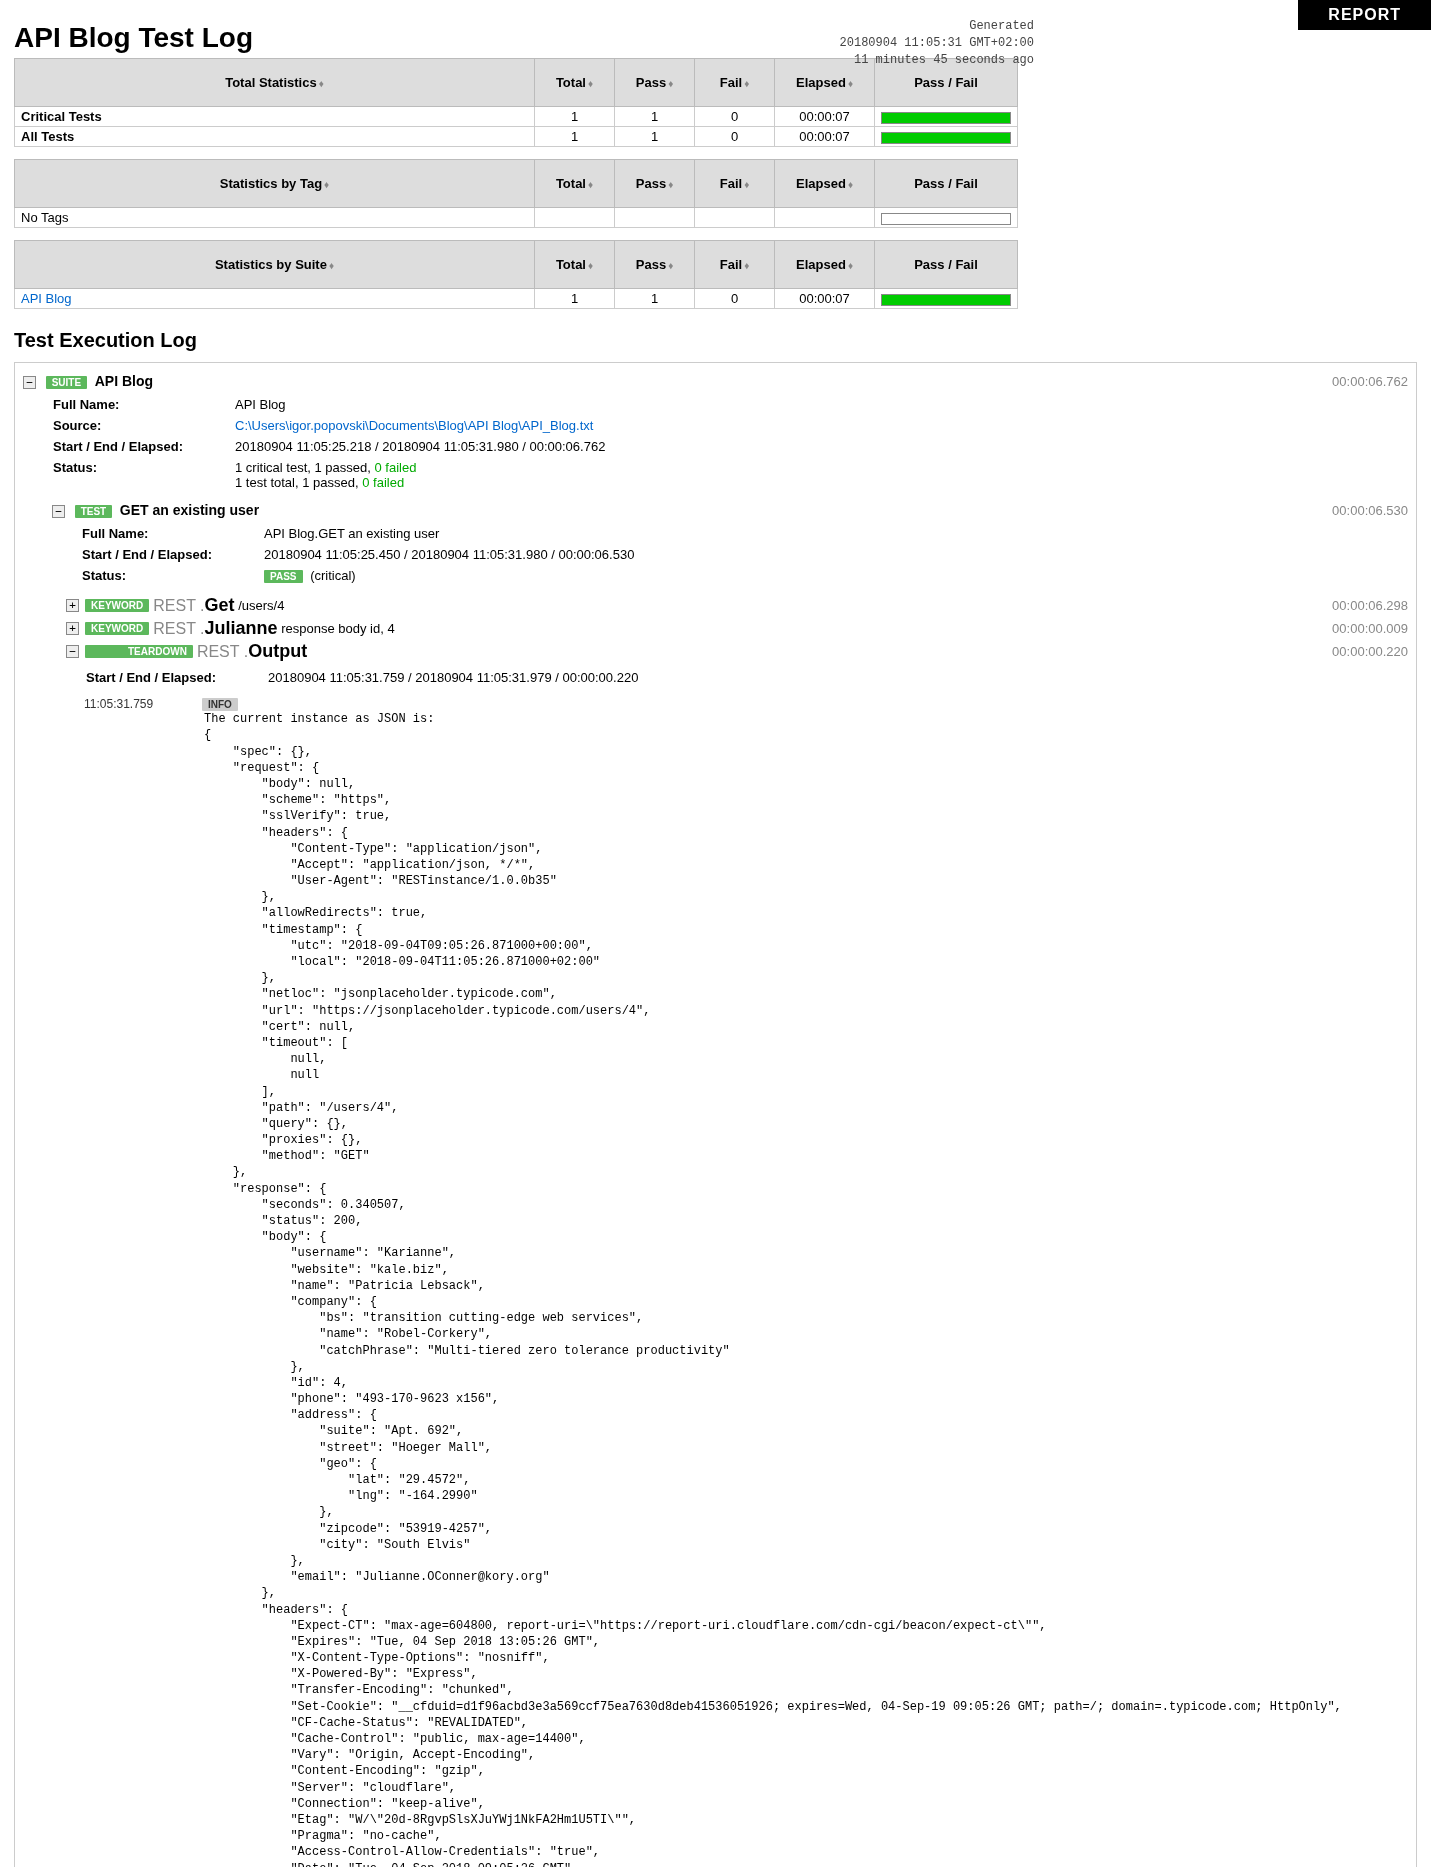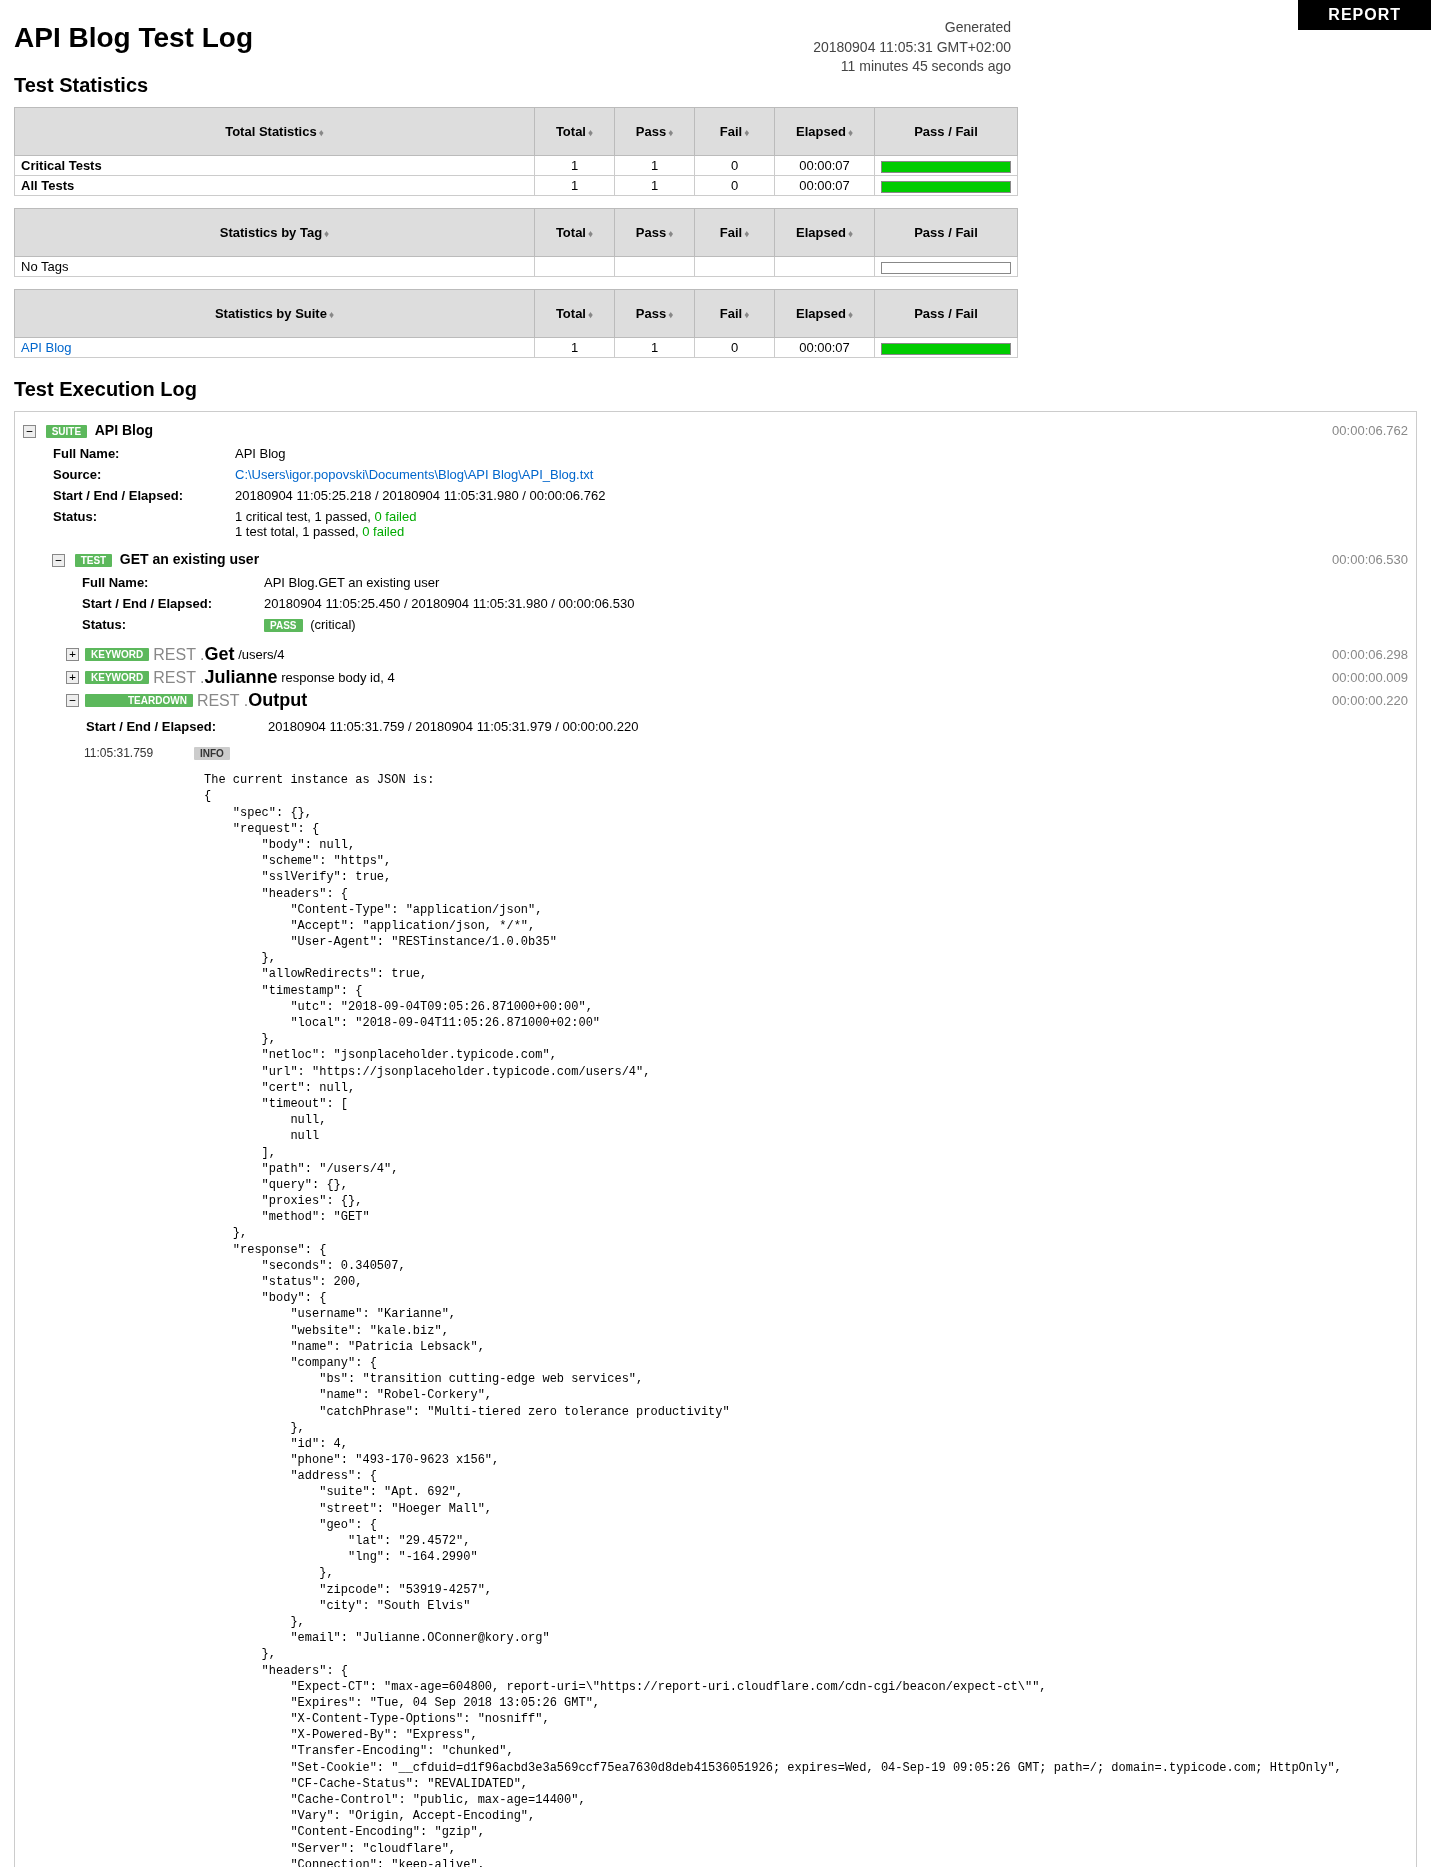--- a/index.html
+++ b/index.html
@@ -25,25 +25,26 @@
   }
   .page { padding: 14px; }
   h1.title {
     font-size: 28px;
     margin: 8px 0 4px 0;
     font-weight: bold;
   }
   .generated {
     position: absolute;
     top: 18px;
-    right: 420px;
+    right: 397px;
     text-align: right;
-    font-size: 14px;
+    font-size: 12px;
     color: #444;
     line-height: 1.4;
+    font-family: Liberation Mono, monospace;
   }
   h2 {
     font-size: 20px;
     margin: 20px 0 10px 0;
     font-weight: bold;
   }
   .stats-table {
     border-collapse: collapse;
     margin: 4px 0 12px 0;
     font-size: 13px;
@@ -129,21 +130,21 @@
   .meta-table tr td { padding: 2px 0; font-size: 13px; }
   .meta-table a { color: #0066cc; text-decoration: none; }
   .green-text { color: #0a0; }
   .nested2 { margin-left: 14px; }
   .kw-line { display: flex; justify-content: space-between; align-items: center; margin: 2px 0; }
   .kw-left { display: flex; align-items: center; }
   .kw-lib { color: #888; font-size: 16px; }
   .kw-name { font-weight: bold; font-size: 18px; }
   .kw-args { font-size: 13px; }
   .output-block { margin-left: 28px; margin-top: 6px; }
-  .output-header { display: flex; align-items: center; margin-bottom: 12px; }
+  .output-header { display: flex; align-items: center; gap: 8px; margin-bottom: 0; }
   .output-ts { font-size: 12px; color: #333; width: 110px; }
   pre.json {
     font-family: "Courier New", monospace;
     font-size: 12px;
     margin: 0 0 0 120px;
     white-space: pre;
     line-height: 1.35;
   }
   .nested-test { margin-left: 20px; padding-left: 8px; border-left: 1px solid transparent; }
 </style>
@@ -153,21 +154,20 @@
 <div class="report-btn">REPORT</div>
 
 <div class="page">
   <h1 class="title">API Blog Test Log</h1>
   <div class="generated">
     <div>Generated</div>
     <div>20180904 11:05:31 GMT+02:00</div>
     <div>11 minutes 45 seconds ago</div>
   </div>
 
-  <h2>Test Statistics</h2>
 
   <table class="stats-table">
     <tbody>
         <tr>
       <th class="col-name"><span>Total Statistics</span><span class="sort-icon">♦</span></th>
       <th class="col-num"><span>Total</span><span class="sort-icon">♦</span></th>
       <th class="col-num"><span>Pass</span><span class="sort-icon">♦</span></th>
       <th class="col-num"><span>Fail</span><span class="sort-icon">♦</span></th>
       <th class="col-elapsed"><span>Elapsed</span><span class="sort-icon">♦</span></th>
       <th class="col-bar"><span>Pass / Fail</span></th>

